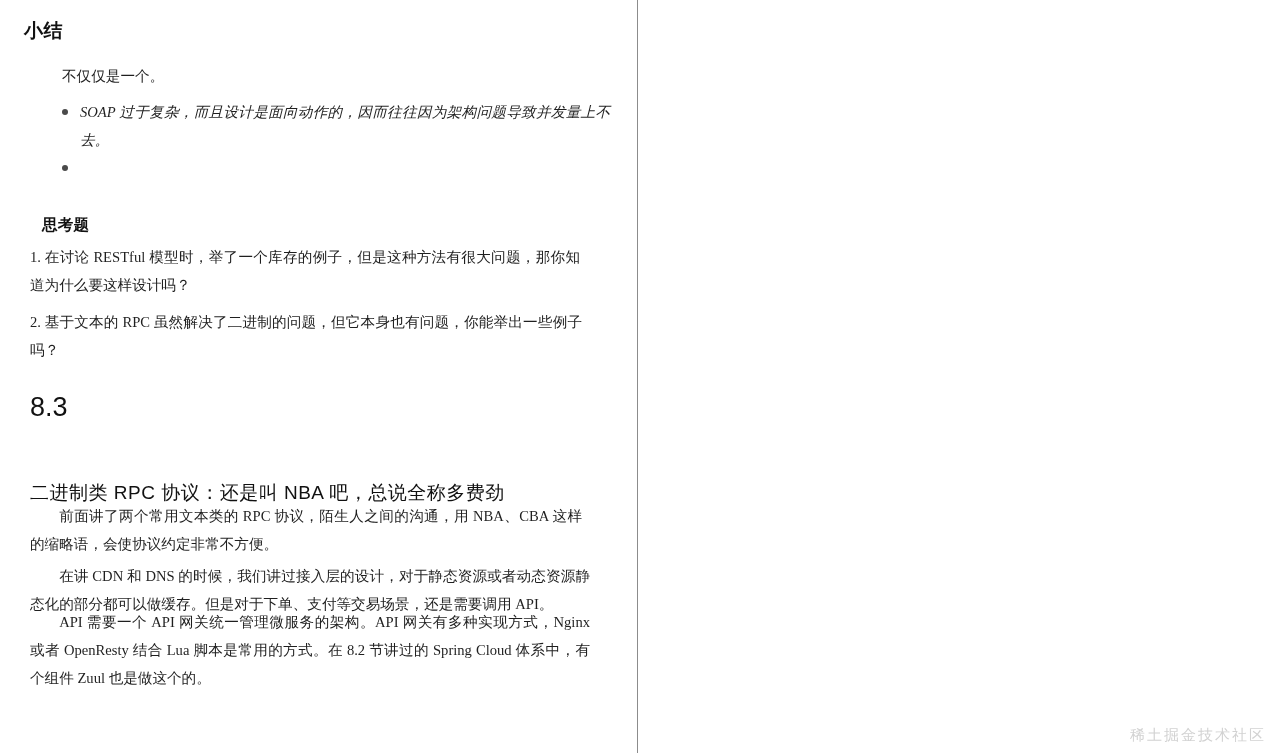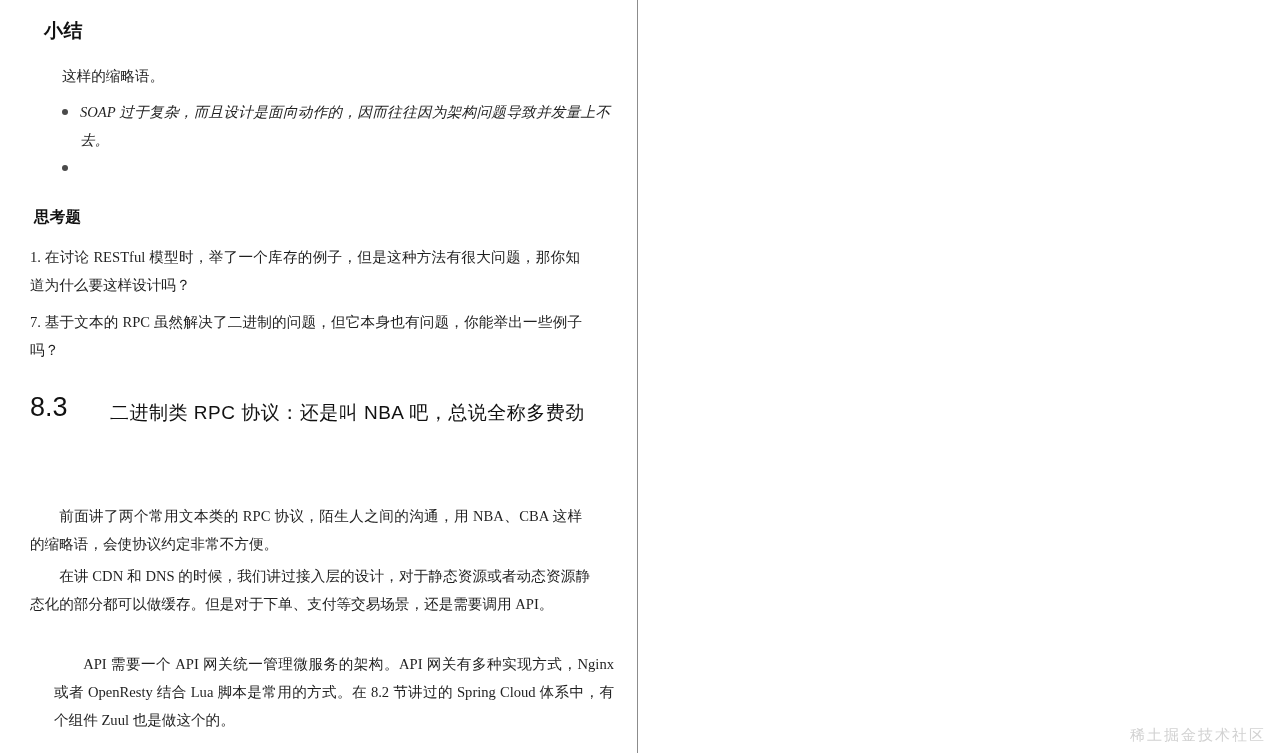--- a/index.html
+++ b/index.html
@@ -15,21 +15,21 @@
   .col{position:absolute;top:0;}
   .col-left{left:0;width:637px;}
   .col-right{left:638px;width:642px;}
 
   h2.sec{
     font-family:"Liberation Sans","DejaVu Sans",sans-serif;
     font-weight:700;font-size:19px;color:#111;margin:0;letter-spacing:.5px;
   }
   h3.sub{
     font-family:"Liberation Sans","DejaVu Sans",sans-serif;
-    font-weight:700;font-size:15.5px;color:#111;margin:4px;letter-spacing:.3px;
+    font-weight:700;font-size:15.5px;color:#111;margin:12px;letter-spacing:.3px;
   }
   .para{
     font-size:14.6px;line-height:28px;color:#1f1f1f;margin:0;
     text-align:justify;
   }
   .indent{text-indent:2em;}
   ul.bul{list-style:none;margin:0;padding:0;font-style:italic;}
   ul.bul li{
     position:relative;padding-left:18px;font-size:14.6px;line-height:28px;
     color:#1f1f1f;text-align:justify;
@@ -41,64 +41,64 @@
   .bignum{
     font-family:"Liberation Sans","DejaVu Sans",sans-serif;
     font-size:27px;font-weight:400;color:#111;
   }
   .bigtitle{
     font-family:"Liberation Sans","DejaVu Sans",sans-serif;
     font-size:19px;font-weight:400;color:#111;line-height:42px;letter-spacing:.5px;
   }
 
   
-  #l-xiaojie{position:absolute;left:44px;top:18px;}
+  #l-xiaojie{position:absolute;left:24px;top:18px;}
   #l-intro{position:absolute;left:62px;top:62px;width:545px;}
   #l-bullets{position:absolute;left:62px;top:98px;width:548px;}
   #l-sikao{position:absolute;left:30px;top:203px;}
   #l-q1{position:absolute;left:30px;top:243px;width:550px;}
   #l-q2{position:absolute;left:30px;top:308px;width:552px;}
-  #l-h83{position:absolute;left:30px;top:392px;width:580px;display:flex;}
+  #l-h83{position:absolute;left:30px;top:392px;width:580px;display:flex;flex-direction:column;}
   #l-h83 .bignum{flex:0 0 80px;}
   #l-p1{position:absolute;left:30px;top:502px;width:552px;}
   #l-p2{position:absolute;left:30px;top:562px;width:560px;}
-  #l-p3{position:absolute;left:30px;top:650px;width:560px;margin-left:24px;}
+  #l-p3{position:absolute;left:30px;top:608px;width:560px;}
   .watermark{
     position:absolute;right:14px;bottom:8px;
     font-family:"Liberation Sans","DejaVu Sans",sans-serif;
     font-size:15px;color:#d2d2d2;letter-spacing:2px;
   }
 </style>
 </head>
 <body>
 
 <div class="page">
 
   <div class="divider"></div>
 
   <div class="col col-left">
 
     <h2 class="sec" id="l-xiaojie">小结</h2>
 
-    <p class="para" id="l-intro">这样的缩略语。</p>
+    <p class="para" id="l-intro">不仅仅是一个。</p>
 
     <ul class="bul" id="l-bullets">
       <li>
         <span class="dot"></span>
         <span>SOAP 过于复杂，而且设计是面向动作的，因而往往因为架构问题导致并发量上不去。</span>
       </li>
       <li>
         <span class="dot"></span>
       </li>
     </ul>
 
     <h3 class="sub" id="l-sikao">思考题</h3>
 
     <p class="para" id="l-q1">1.  在讨论 RESTful 模型时，举了一个库存的例子，但是这种方法有很大问题，那你知道为什么要这样设计吗？</p>
-    <p class="para" id="l-q2">7.  基于文本的 RPC 虽然解决了二进制的问题，但它本身也有问题，你能举出一些例子吗？</p>
+    <p class="para" id="l-q2">2.  基于文本的 RPC 虽然解决了二进制的问题，但它本身也有问题，你能举出一些例子吗？</p>
 
     <div id="l-h83">
       <span class="bignum">8.3</span>
       <span class="bigtitle">二进制类 RPC 协议：还是叫 NBA 吧，总说全称多费劲</span>
     </div>
 
     <p class="para indent" id="l-p1">前面讲了两个常用文本类的 RPC 协议，陌生人之间的沟通，用 NBA、CBA 这样的缩略语，会使协议约定非常不方便。</p>
     <p class="para indent" id="l-p2">在讲 CDN 和 DNS 的时候，我们讲过接入层的设计，对于静态资源或者动态资源静态化的部分都可以做缓存。但是对于下单、支付等交易场景，还是需要调用 API。</p>
     <p class="para indent" id="l-p3">API 需要一个 API 网关统一管理微服务的架构。API 网关有多种实现方式，Nginx 或者 OpenResty 结合 Lua 脚本是常用的方式。在 8.2 节讲过的 Spring Cloud 体系中，有个组件 Zuul 也是做这个的。</p>
   </div>

